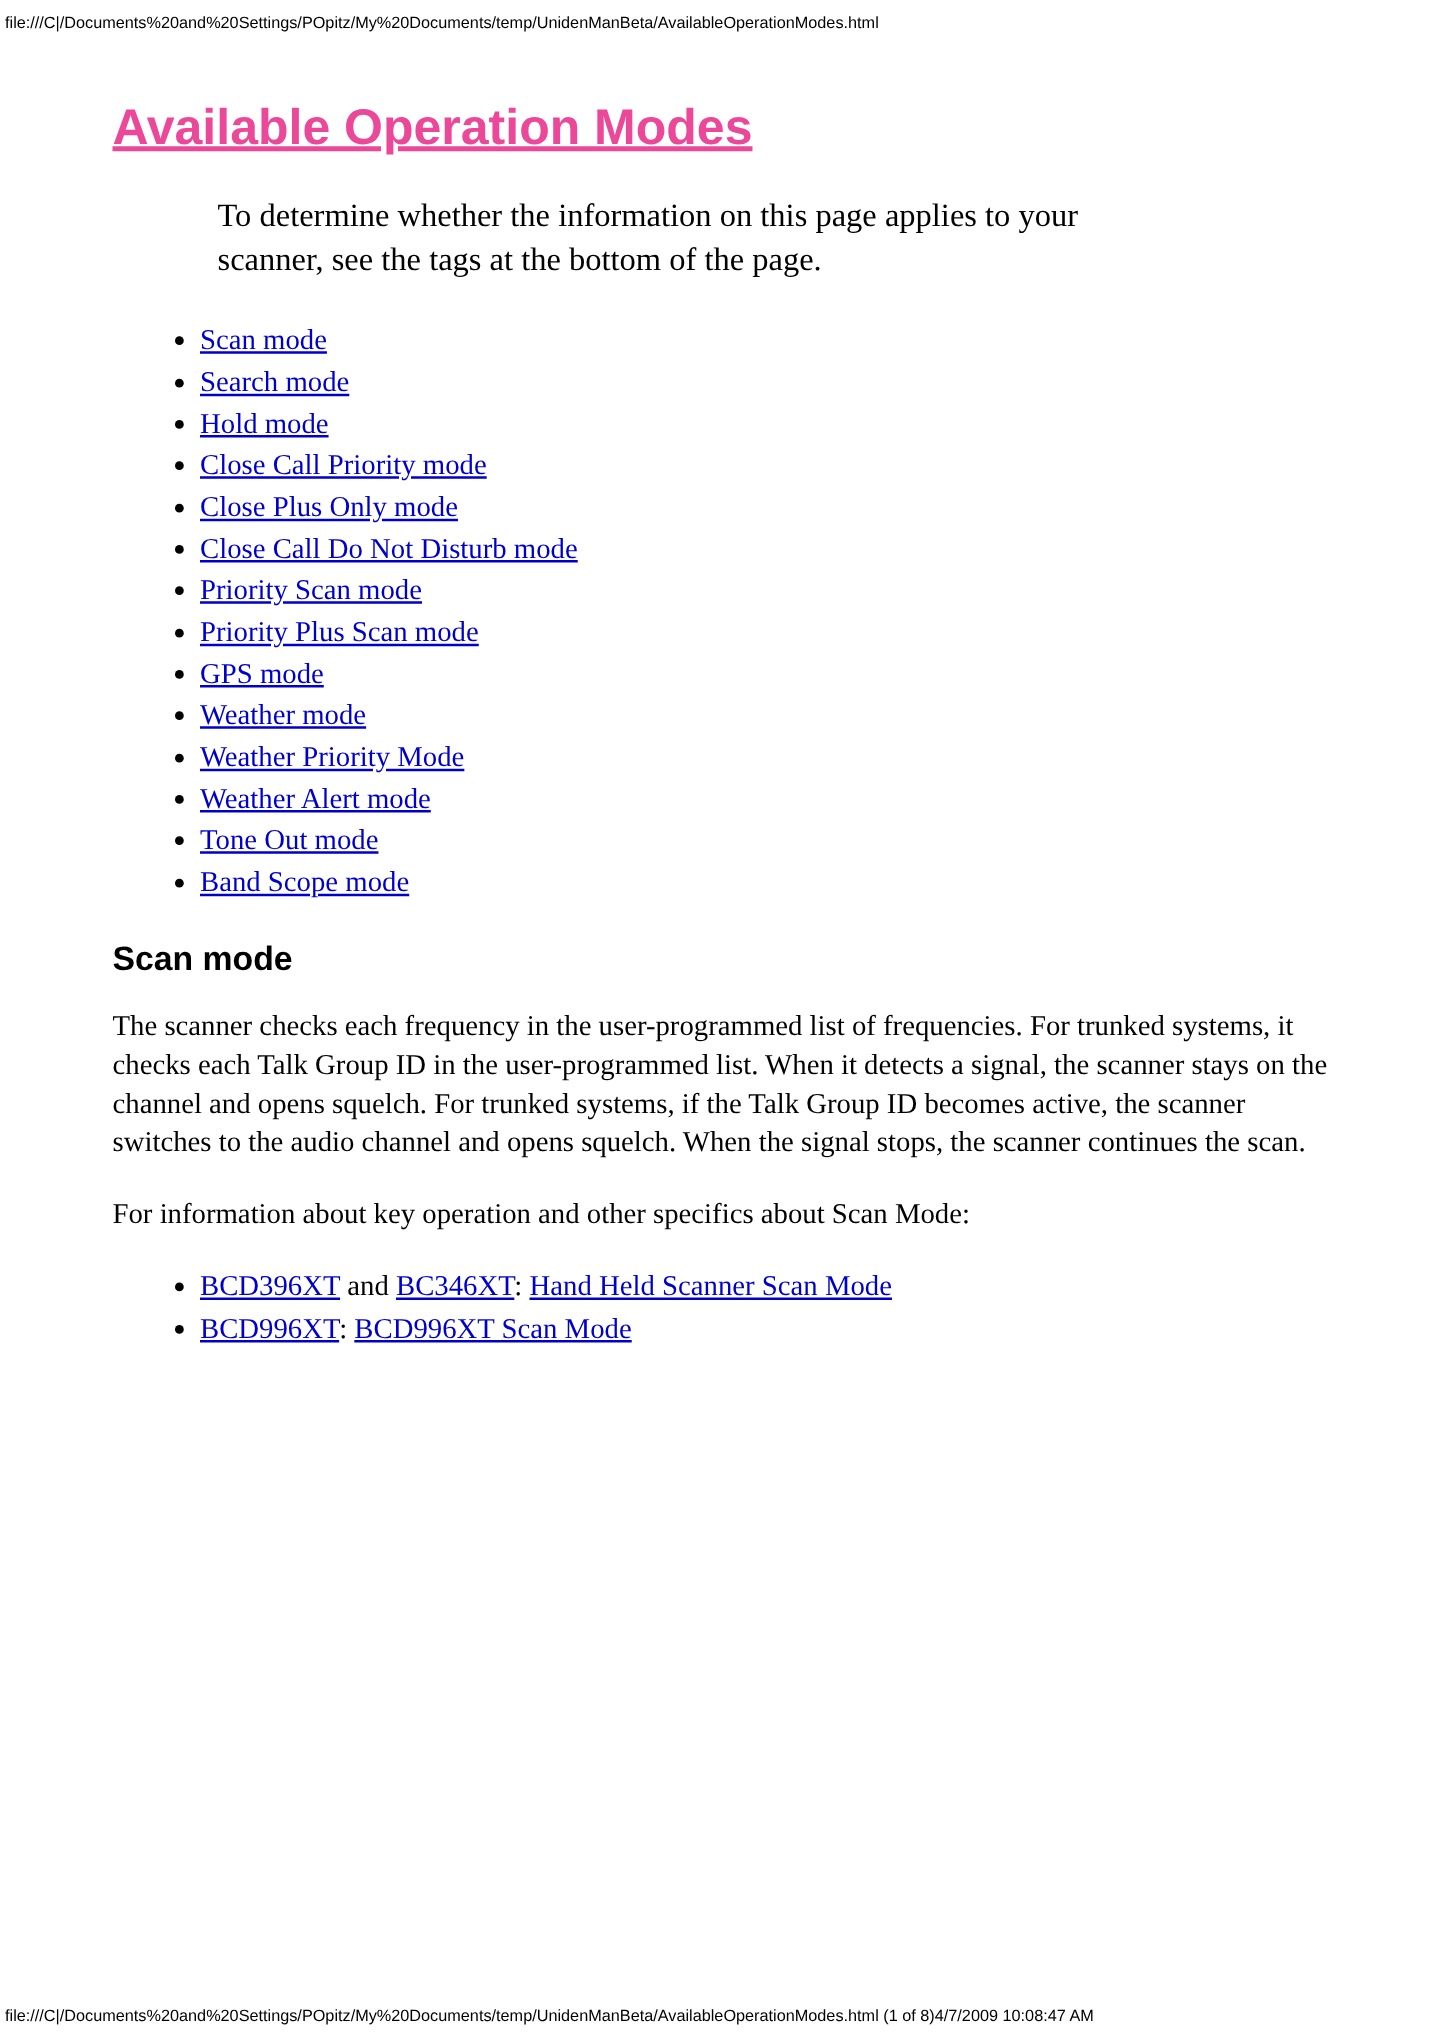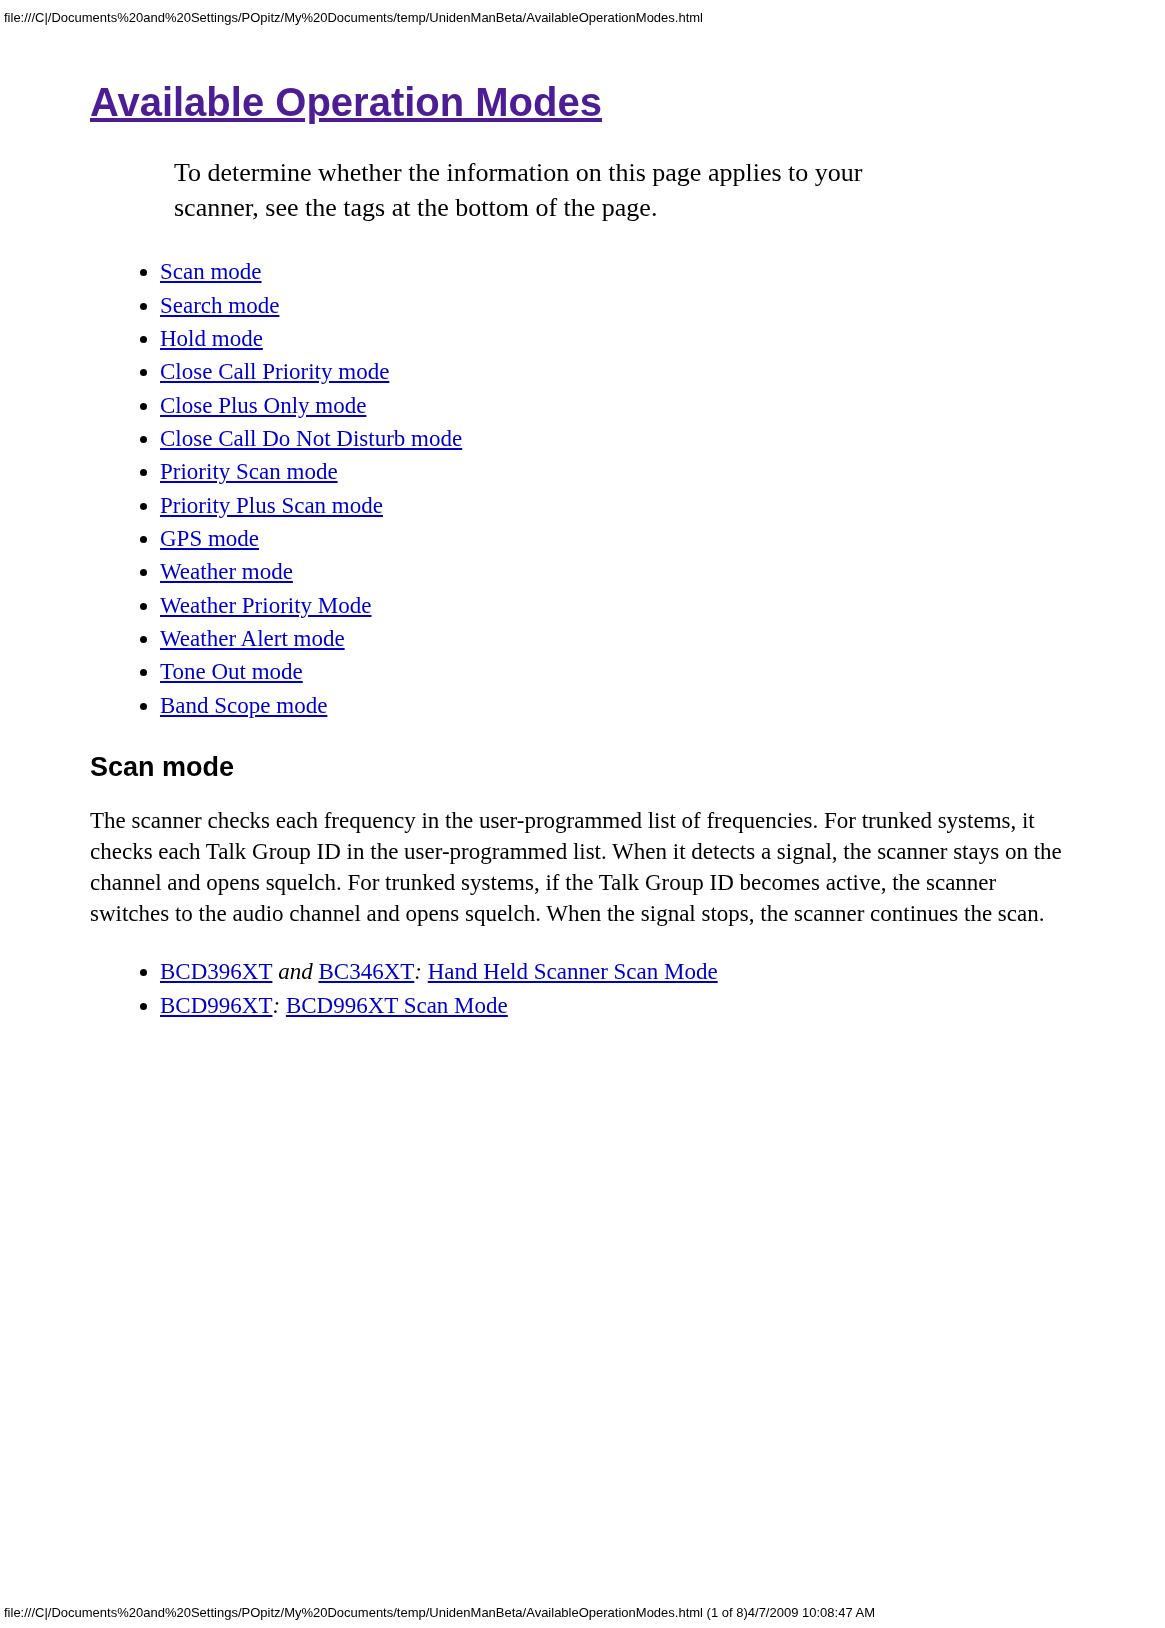--- a/index.html
+++ b/index.html
@@ -23,21 +23,21 @@
     padding-left: 4px;
     padding-top: 2px;
   }
   .content {
     padding: 55px 90px 0 90px;
   }
   h1.title {
     font-family: Arial, Helvetica, sans-serif;
     font-weight: bold;
     font-size: 40px;
-    color: #4c1d95;
+    color: #ec4899;
     text-decoration: underline;
     margin: 0 0 30px 0;
     cursor: pointer;
   }
   .note {
     font-size: 26px;
     line-height: 1.35;
     margin: 0 0 30px 84px;
     max-width: 760px;
   }
@@ -81,21 +81,20 @@
   .footer-path {
     position: absolute;
     left: 4px;
     bottom: 8px;
     font-family: Arial, Helvetica, sans-serif;
     font-size: 13px;
     color: #000;
   }
   .sep {
     font-size: 23px;
-    font-style: italic;
   }
 </style>
 </head>
 <body>
 
 <div class="page">
 
   <div class="header-path">file:///C|/Documents%20and%20Settings/POpitz/My%20Documents/temp/UnidenManBeta/AvailableOperationModes.html</div>
 
   <div class="content">
@@ -119,20 +118,21 @@
       <li><span class="link">Weather Priority Mode</span></li>
       <li><span class="link">Weather Alert mode</span></li>
       <li><span class="link">Tone Out mode</span></li>
       <li><span class="link">Band Scope mode</span></li>
     </ul>
 
     <h2 class="section">Scan mode</h2>
 
     <p class="body">The scanner checks each frequency in the user-programmed list of frequencies. For trunked systems, it checks each Talk Group ID in the user-programmed list. When it detects a signal, the scanner stays on the channel and opens squelch. For trunked systems, if the Talk Group ID becomes active, the scanner switches to the audio channel and opens squelch. When the signal stops, the scanner continues the scan.</p>
 
+    <p class="body">For information about key operation and other specifics about Scan Mode:</p>
 
     <ul class="ref-list">
       <li>
         <span class="link">BCD396XT</span><span class="sep"> and </span><span class="link">BC346XT</span><span class="sep">: </span><span class="link">Hand Held Scanner Scan Mode</span>
       </li>
       <li>
         <span class="link">BCD996XT</span><span class="sep">: </span><span class="link">BCD996XT Scan Mode</span>
       </li>
     </ul>
 

